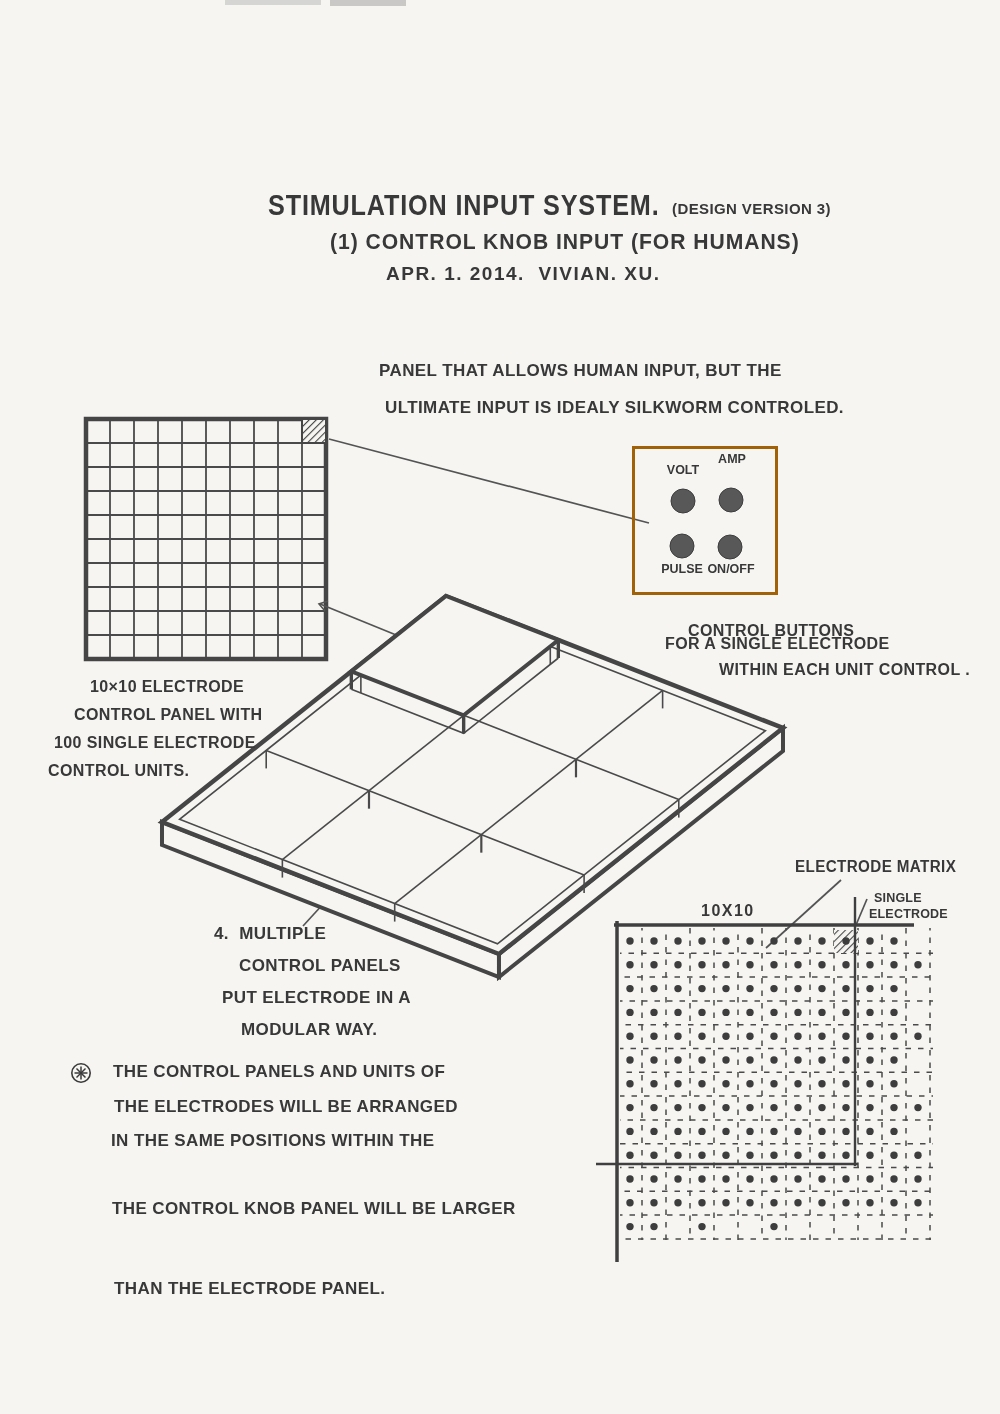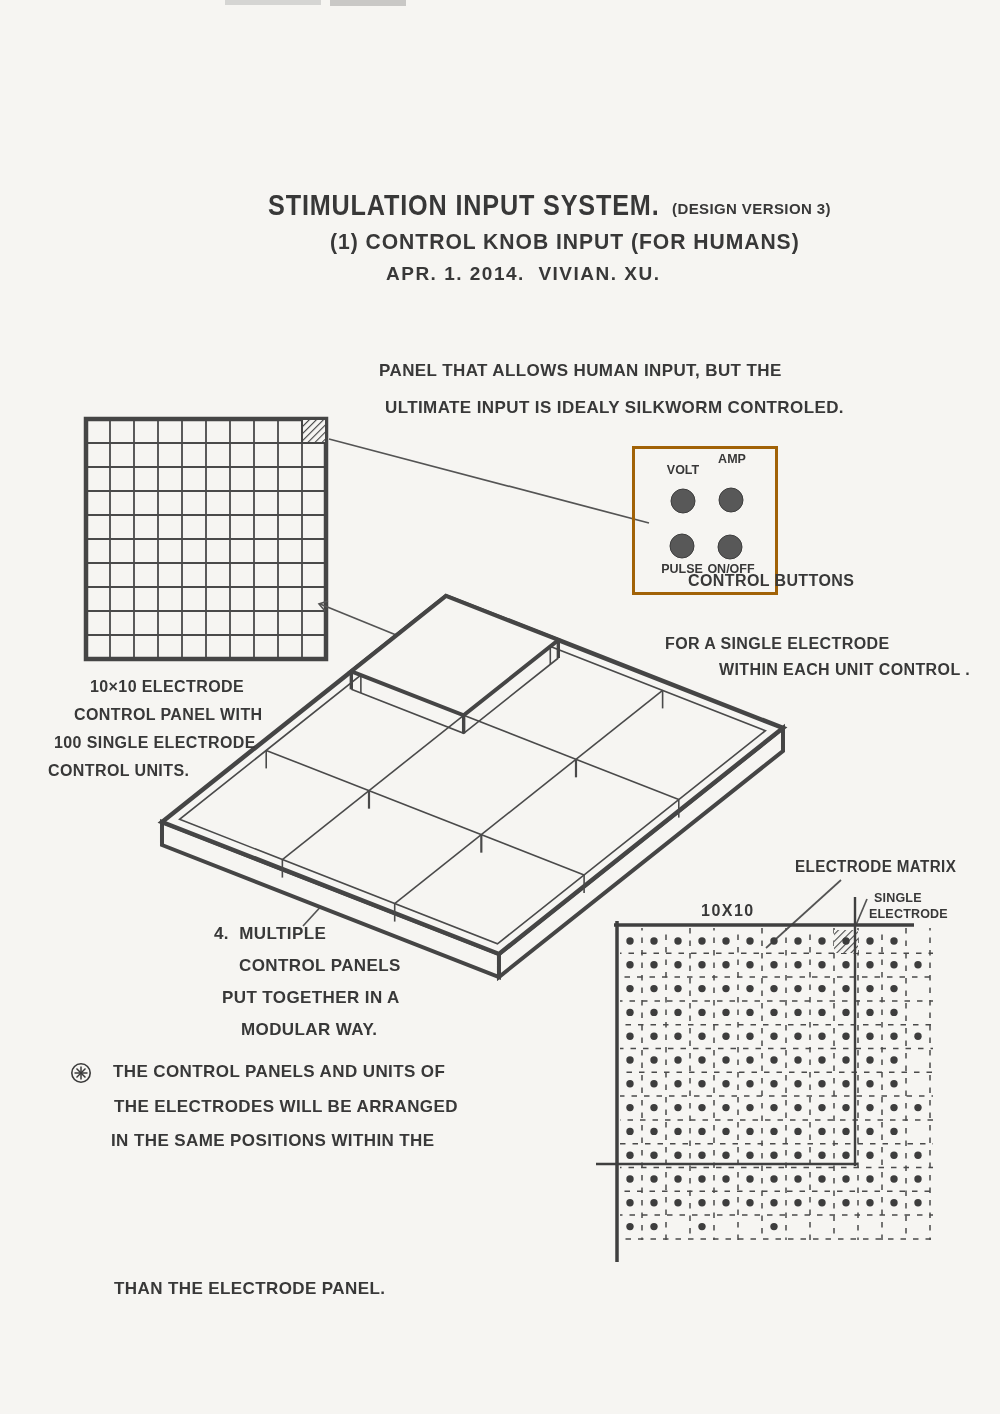--- a/index.html
+++ b/index.html
@@ -307,43 +307,44 @@
     <span class="knob-label" style="left:48px;top:14px;">VOLT</span>
     <span class="knob-label" style="left:97px;top:3px;">AMP</span>
     <span class="knob" style="left:48px;top:52px;"></span>
     <span class="knob" style="left:96px;top:51px;"></span>
     <span class="knob" style="left:47px;top:97px;"></span>
     <span class="knob" style="left:95px;top:98px;"></span>
     <span class="knob-label" style="left:47px;top:113px;">PULSE</span>
     <span class="knob-label" style="left:96px;top:113px;">ON/OFF</span>
   </div>
 
-  <div class="hw body16" style="left:688px;top:572px;">CONTROL BUTTONS</div>
+  <div class="hw body16" style="left:688px;top:622px;">CONTROL BUTTONS</div>
   <div class="hw body16" style="left:665px;top:635px;">FOR A SINGLE ELECTRODE</div>
   <div class="hw body16" style="left:719px;top:661px;">WITHIN EACH UNIT CONTROL .</div>
 
   <div class="hw body17" style="left:214px;top:924px;">4.  MULTIPLE</div>
   <div class="hw body17" style="left:239px;top:956px;">CONTROL PANELS</div>
-  <div class="hw body17" style="left:222px;top:988px;">PUT TOGETHER IN A</div>
+  <div class="hw body17" style="left:222px;top:988px;">PUT ELECTRODE IN A</div>
   <div class="hw body17" style="left:241px;top:1020px;">MODULAR WAY.</div>
 
   <span class="fn-marker">
     <svg width="22" height="22" viewBox="0 0 22 22">
       <circle cx="11" cy="11" r="9.2" fill="none" stroke="#3a3a3a" stroke-width="1.6"></circle>
       <g stroke="#3a3a3a" stroke-width="1.5">
         <line x1="11" y1="4.5" x2="11" y2="17.5"></line>
         <line x1="4.5" y1="11" x2="17.5" y2="11"></line>
         <line x1="6.5" y1="6.5" x2="15.5" y2="15.5"></line>
         <line x1="15.5" y1="6.5" x2="6.5" y2="15.5"></line>
       </g>
     </svg>
   </span>
   <div class="hw body17" style="left:113px;top:1062px;">THE CONTROL PANELS AND UNITS OF</div>
   <div class="hw body17" style="left:114px;top:1097px;">THE ELECTRODES WILL BE ARRANGED</div>
   <div class="hw body17" style="left:111px;top:1131px;">IN THE SAME POSITIONS WITHIN THE</div>
+  <div class="hw body17" style="left:112px;top:1199px;">THE CONTROL KNOB PANEL WILL BE LARGER</div>
   <div class="hw body17" style="left:114px;top:1233px;margin-top:46px;">THAN THE ELECTRODE PANEL.</div>
 
   <div class="hw body16" style="left:795px;top:858px;transform:scaleX(.95);transform-origin:left top;">ELECTRODE MATRIX</div>
   <div class="hw body16" style="left:701px;top:902px;letter-spacing:1.5px;">10X10</div>
   <div class="hw small13" style="left:874px;top:891px;">SINGLE</div>
   <div class="hw small13" style="left:869px;top:907px;">ELECTRODE</div>
 
 </div>
 
 </body></html>

